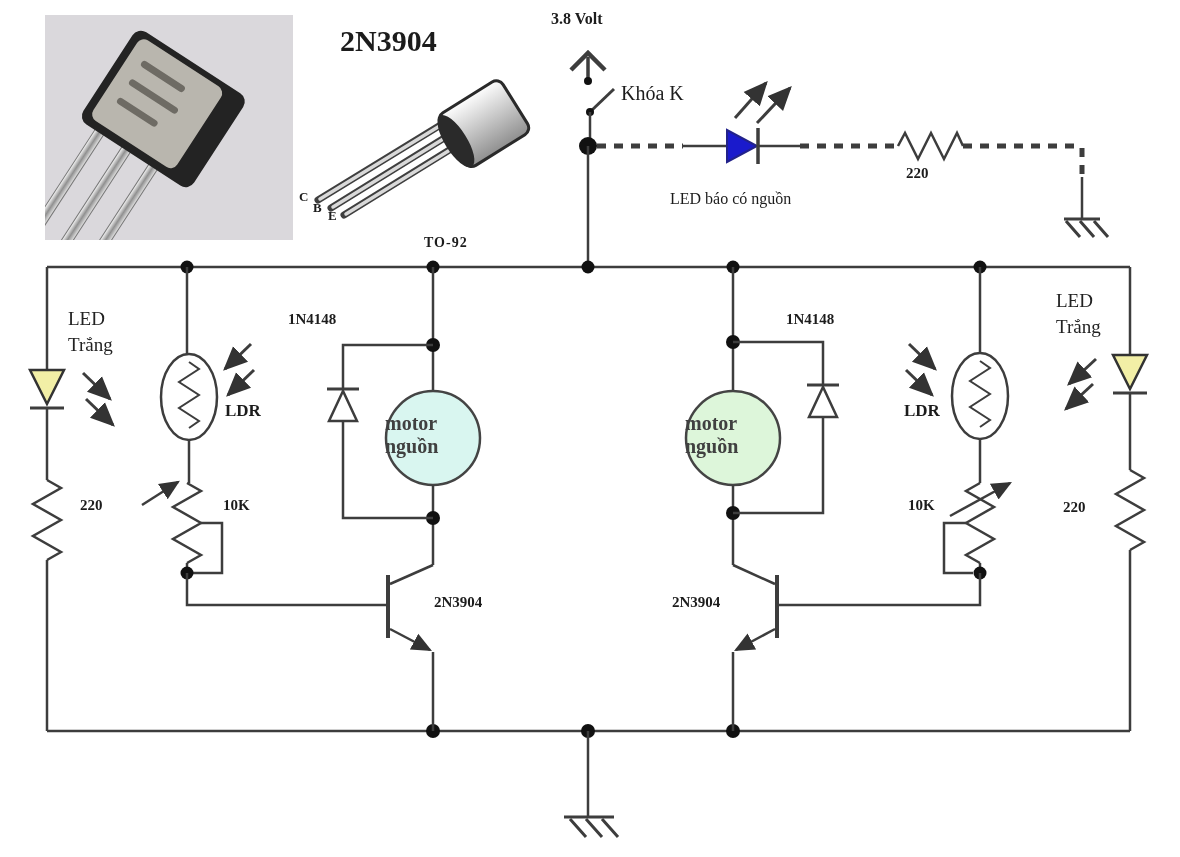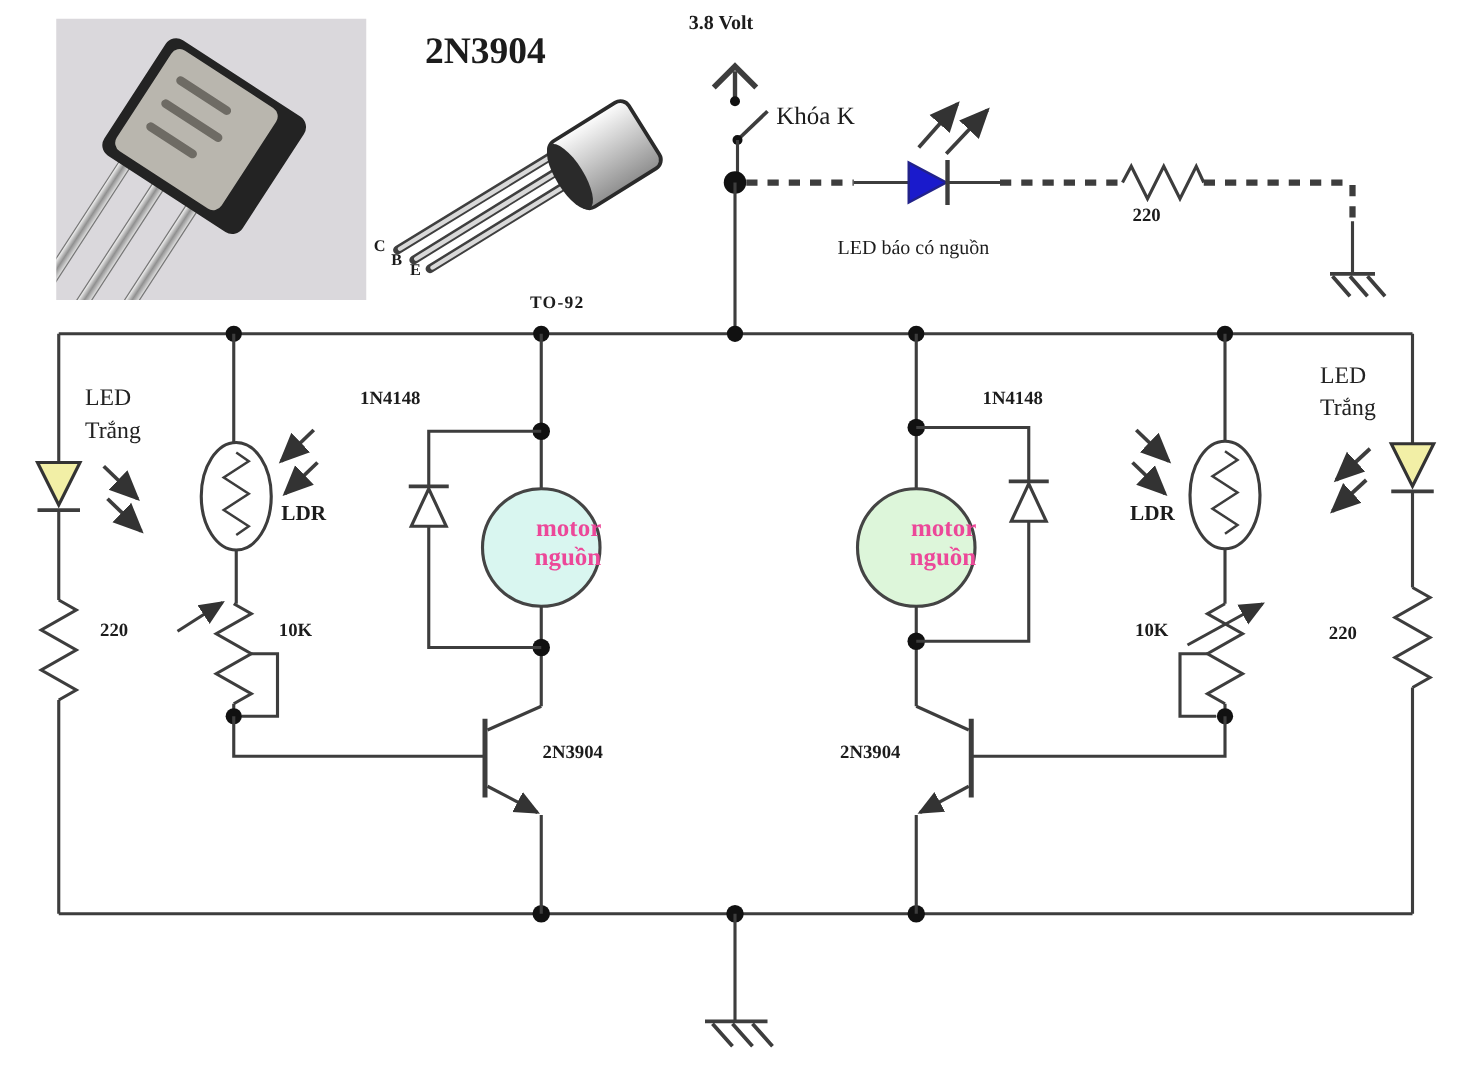--- a/index.html
+++ b/index.html
@@ -7,21 +7,21 @@
           font-family:Liberation Serif, serif;}
   #schem{position:absolute;left:0;top:0;}
   .lbl{position:absolute;color:#1c1c1c;white-space:nowrap;line-height:1.15;}
   .b{font-weight:bold;}
   .s15{font-size:15px;}
   .s16{font-size:16px;}
   .s19{font-size:16px;}
   .s20{font-size:20px;}
   .s30{font-size:30px;}
   .pin{font-size:13px;font-weight:bold;}
-  .motor-label{color:#ec4899;font-weight:bold;font-size:20px;line-height:23px;text-align:right;width:96px;}
+  .motor-label{color:#404040;font-weight:bold;font-size:20px;line-height:23px;text-align:left;width:96px;}
   .led-label{font-size:19px;color:#222;line-height:26px;}
   #photo{position:absolute;left:45px;top:15px;width:248px;height:225px;background:#dad8dc;overflow:hidden;}
 </style>
 </head>
 <body>
 
 <div id="canvas">
 
   <div id="photo">
     <svg width="248" height="225" viewBox="0 0 248 225">

